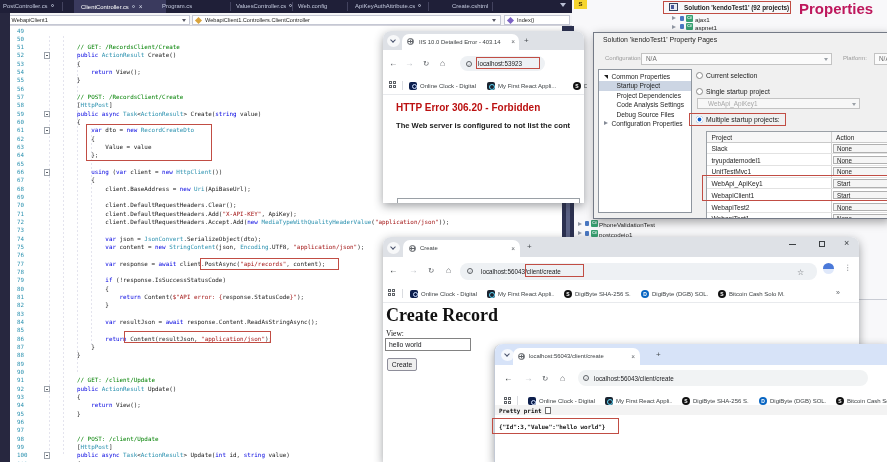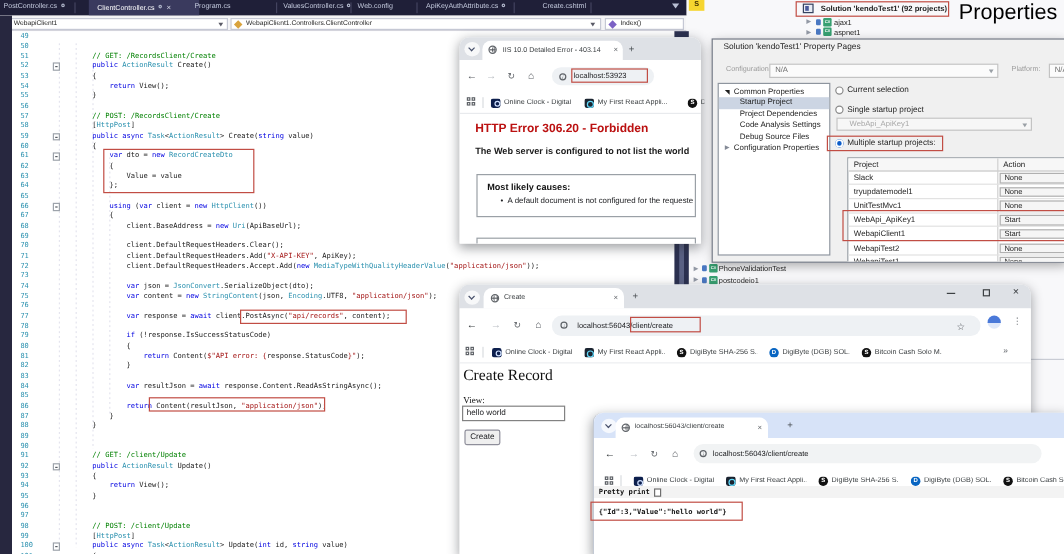--- a/index.html
+++ b/index.html
@@ -41,21 +41,21 @@
 
   
   #sol-explorer { left:572px; top:0; width:315px; height:462px; background:#f8f8fa; z-index:0; }
   .setree { position:absolute; white-space:nowrap; font-size:6.2px; color:#1e1e1e; line-height:9px; }
   .searrow { position:absolute; width:0; height:0; border-top:2.8px solid transparent; border-bottom:2.8px solid transparent; border-left:4px solid #9298a4; }
   .csicon { position:absolute; width:7px; height:7px; background:#37a071; border-radius:1px; color:#fff; font-size:3.6px; line-height:7px; text-align:center; font-weight:bold; }
   .bluebit { position:absolute; width:4px; height:5px; background:#4a78c2; border-radius:1px; }
   #yellow-badge { left:574px; top:0; width:13px; height:9px; background:#f6d52f; color:#403000; font-size:6px; font-weight:bold; line-height:9px; text-align:center; z-index:2; }
   #sol-icon { width:9px; height:8px; border:1px solid #37435f; background:#e8ecf4; }
   #sol-icon::after { content:""; position:absolute; left:1px; top:1px; width:3px; height:4px; background:#4a5a9a; }
-  #properties-note { left:799px; top:0px; font-size:18px; font-weight:normal; color:#000000; z-index:6; letter-spacing:0px; }
+  #properties-note { left:799px; top:0px; font-size:15px; font-weight:bold; color:#be185d; z-index:6; letter-spacing:0px; }
   #se-divider { left:859px; top:299px; width:28px; height:1px; background:#c9ccd4; z-index:2; }
 
   
   .chromewin { position:absolute; border-radius:8px 8px 0 0; box-shadow:0 3px 10px rgba(40,44,52,0.45); }
   .cw-strip { position:absolute; left:0; top:0; width:100%; border-radius:8px 8px 0 0; }
   .cw-pill { position:absolute; border-radius:50%; background:rgba(255,255,255,0.75); }
   .chevron { position:absolute; width:4px; height:4px; border-right:1.2px solid #47506b; border-bottom:1.2px solid #47506b; transform:rotate(45deg); }
   .cw-tab { position:absolute; background:#ffffff; border-radius:7px 7px 0 0; }
   .cw-tabtitle { position:absolute; font-size:5.9px; color:#3c4043; white-space:nowrap; overflow:hidden; }
   .globe { position:absolute; width:7px; height:7px; border:1px solid #5f6368; border-radius:50%; }
@@ -116,21 +116,21 @@
   .dtbl-colsep { position:absolute; left:124.5px; top:0; width:1px; height:100%; background:#d0d0d0; }
   .dtbl-hdr { position:absolute; left:0; top:0; width:100%; height:11px; background:#f7f7f7; border-bottom:1px solid #c9c9c9; }
   .dtbl-hcell { position:absolute; top:2px; font-size:6.6px; color:#1e1e1e; }
   .dtbl-row { position:absolute; left:0; width:100%; height:11.7px; border-bottom:1px solid #e2e2e2; }
   .dtbl-proj { position:absolute; left:5px; top:2.6px; font-size:6.6px; color:#1e1e1e; white-space:nowrap; }
   .dtbl-action { position:absolute; left:126.5px; top:1.6px; width:58px; height:8.6px; background:#f5f5f5; border:1px solid #b0b0b0; font-size:6.3px; line-height:7.6px; padding-left:3px; color:#1e1e1e; }
 
   
   #win-create { left:383px; top:237px; width:476px; height:225px; background:#fff; z-index:30; }
   #win-create .cw-strip { height:20px; background:#dee1e6; }
-  #create-h2 { position:absolute; left:3px; top:2px; font-family:"Liberation Serif", serif; font-size:13px; font-weight:normal; color:#111; }
+  #create-h2 { position:absolute; left:3px; top:2px; font-family:"Liberation Serif", serif; font-size:18px; font-weight:bold; color:#111; }
   #create-label { position:absolute; left:3px; top:26px; font-family:"Liberation Serif", serif; font-size:7.5px; color:#111; }
   #create-input { position:absolute; left:2px; top:35px; width:86px; height:13px; border:1px solid #828282; background:#fff; font-size:6.8px; line-height:11px; padding-left:3px; color:#202124; }
   #create-btn { position:absolute; left:4px; top:55px; width:30px; height:13px; background:#efefef; border:1px solid #8e8e9a; border-radius:2px; font-size:6.8px; line-height:11px; text-align:center; color:#202124; }
 
   
   #win-json { left:494px; top:344px; width:394px; height:119px; background:#fff; z-index:40; border-left:1px solid #c3c9d4; border-radius:8px 0 0 0; }
   #win-json .cw-strip { height:21px; background:#d7e3f8; border-radius:8px 0 0 0; }
   #json-band { position:absolute; left:0px; top:61px; width:394px; height:10px; background:#f3f3f3; }
   #json-pretty { position:absolute; left:4px; top:63.5px; font-family:"DejaVu Sans Mono", monospace; font-size:5.9px; font-weight:bold; color:#111; }
   #json-check { position:absolute; left:49.5px; top:63px; width:6.5px; height:6.5px; border:1px solid #6f6f6f; background:#fff; }
@@ -481,25 +481,21 @@
             <span class="bmlabel">My First React Appli...</span>
           </span>
           <span class="bmitem" style="width: 14px; margin-right: 10px;">
             <span class="favicon fav-scircle">S</span>
             <span class="bmlabel">D</span>
           </span>
         </div>
     </div>
     <div class="cw-content" style="top:64px; height:108px;">
       <div id="iis-h1">HTTP Error 306.20 - Forbidden</div>
-      <div id="iis-sub">The Web server is configured to not list the world</div>
-      <div id="iis-box">
-        <div id="iis-box-title">Most likely causes:</div>
-        <div id="iis-bullet">A default document is not configured for the requeste</div>
-      </div>
+      <div id="iis-sub">The Web server is configured to not list the cont</div>
       <div id="iis-box2"></div>
     </div>
   </div>
 
   <div class="abs" id="dlg">
     <div id="dlg-title">Solution 'kendoTest1' Property Pages</div>
     <span class="dlg-label" style="left:11px; top:22px;">Configuration:</span>
     <div class="dlg-combo" style="left:47px; top:20px; width:191px; height:12px;">
       <span>N/A</span>
       <span class="combo-arrow"></span>

